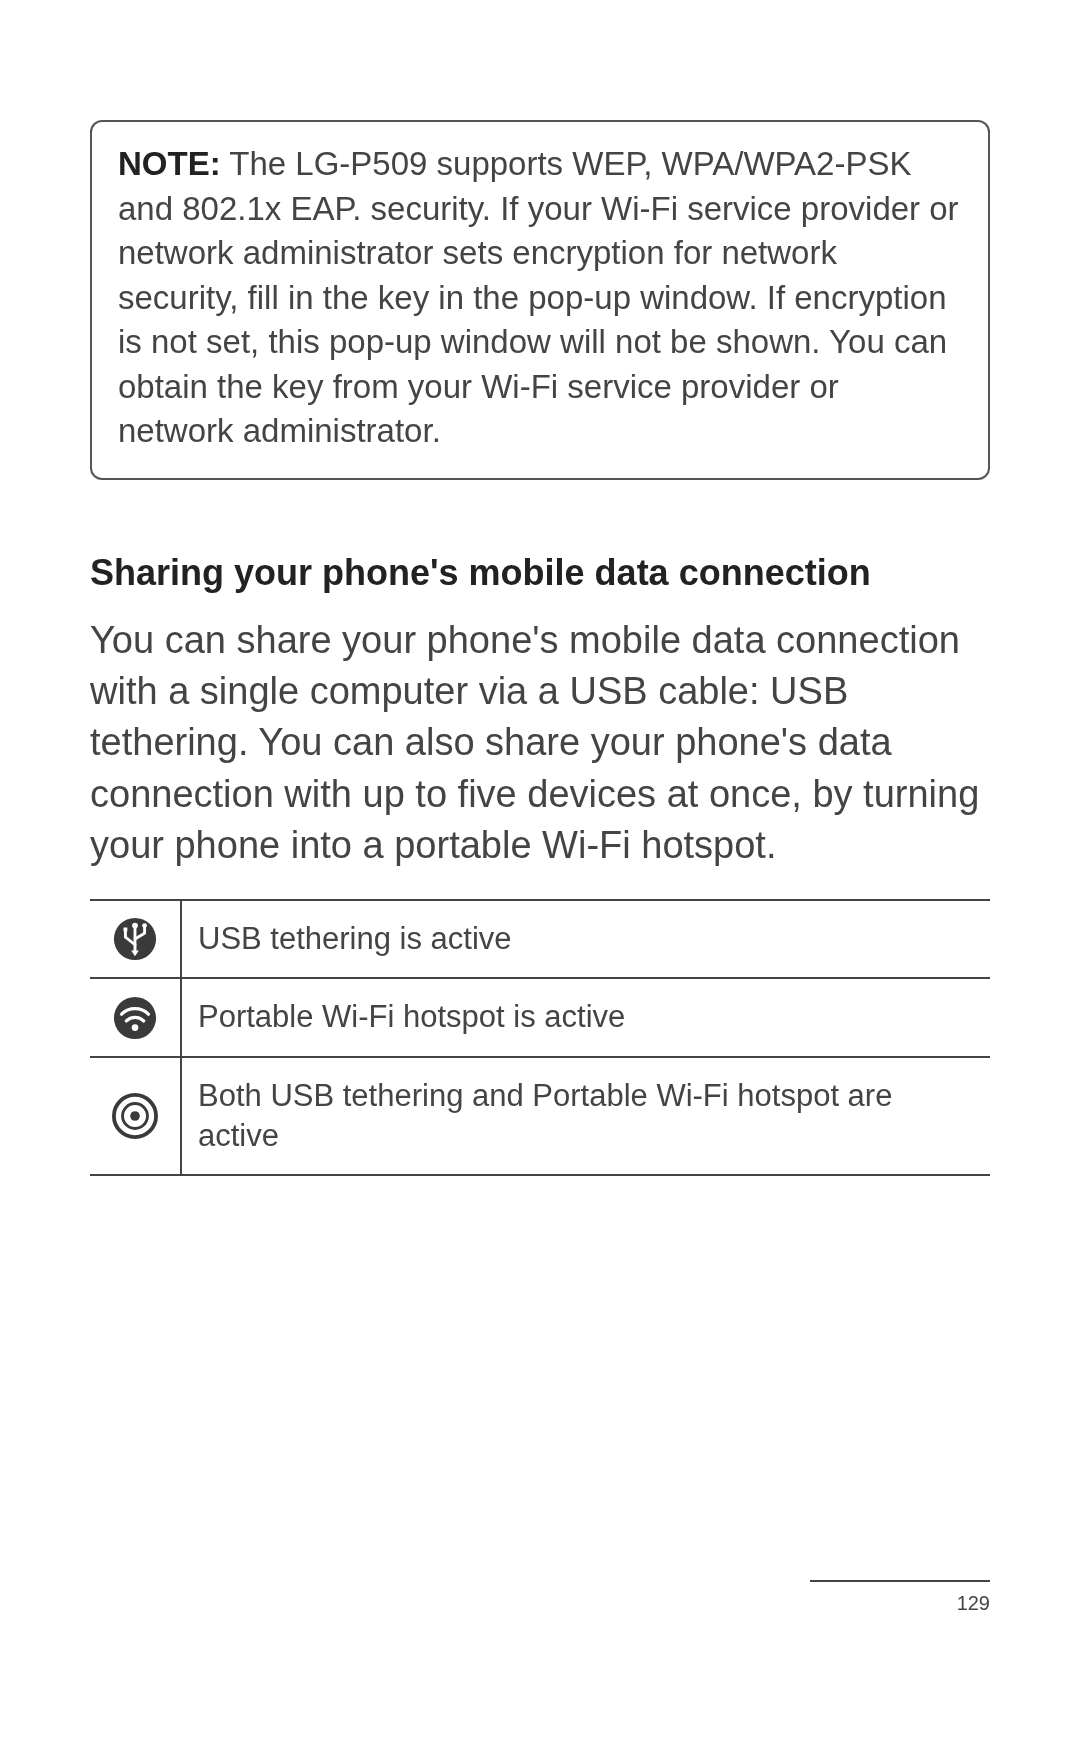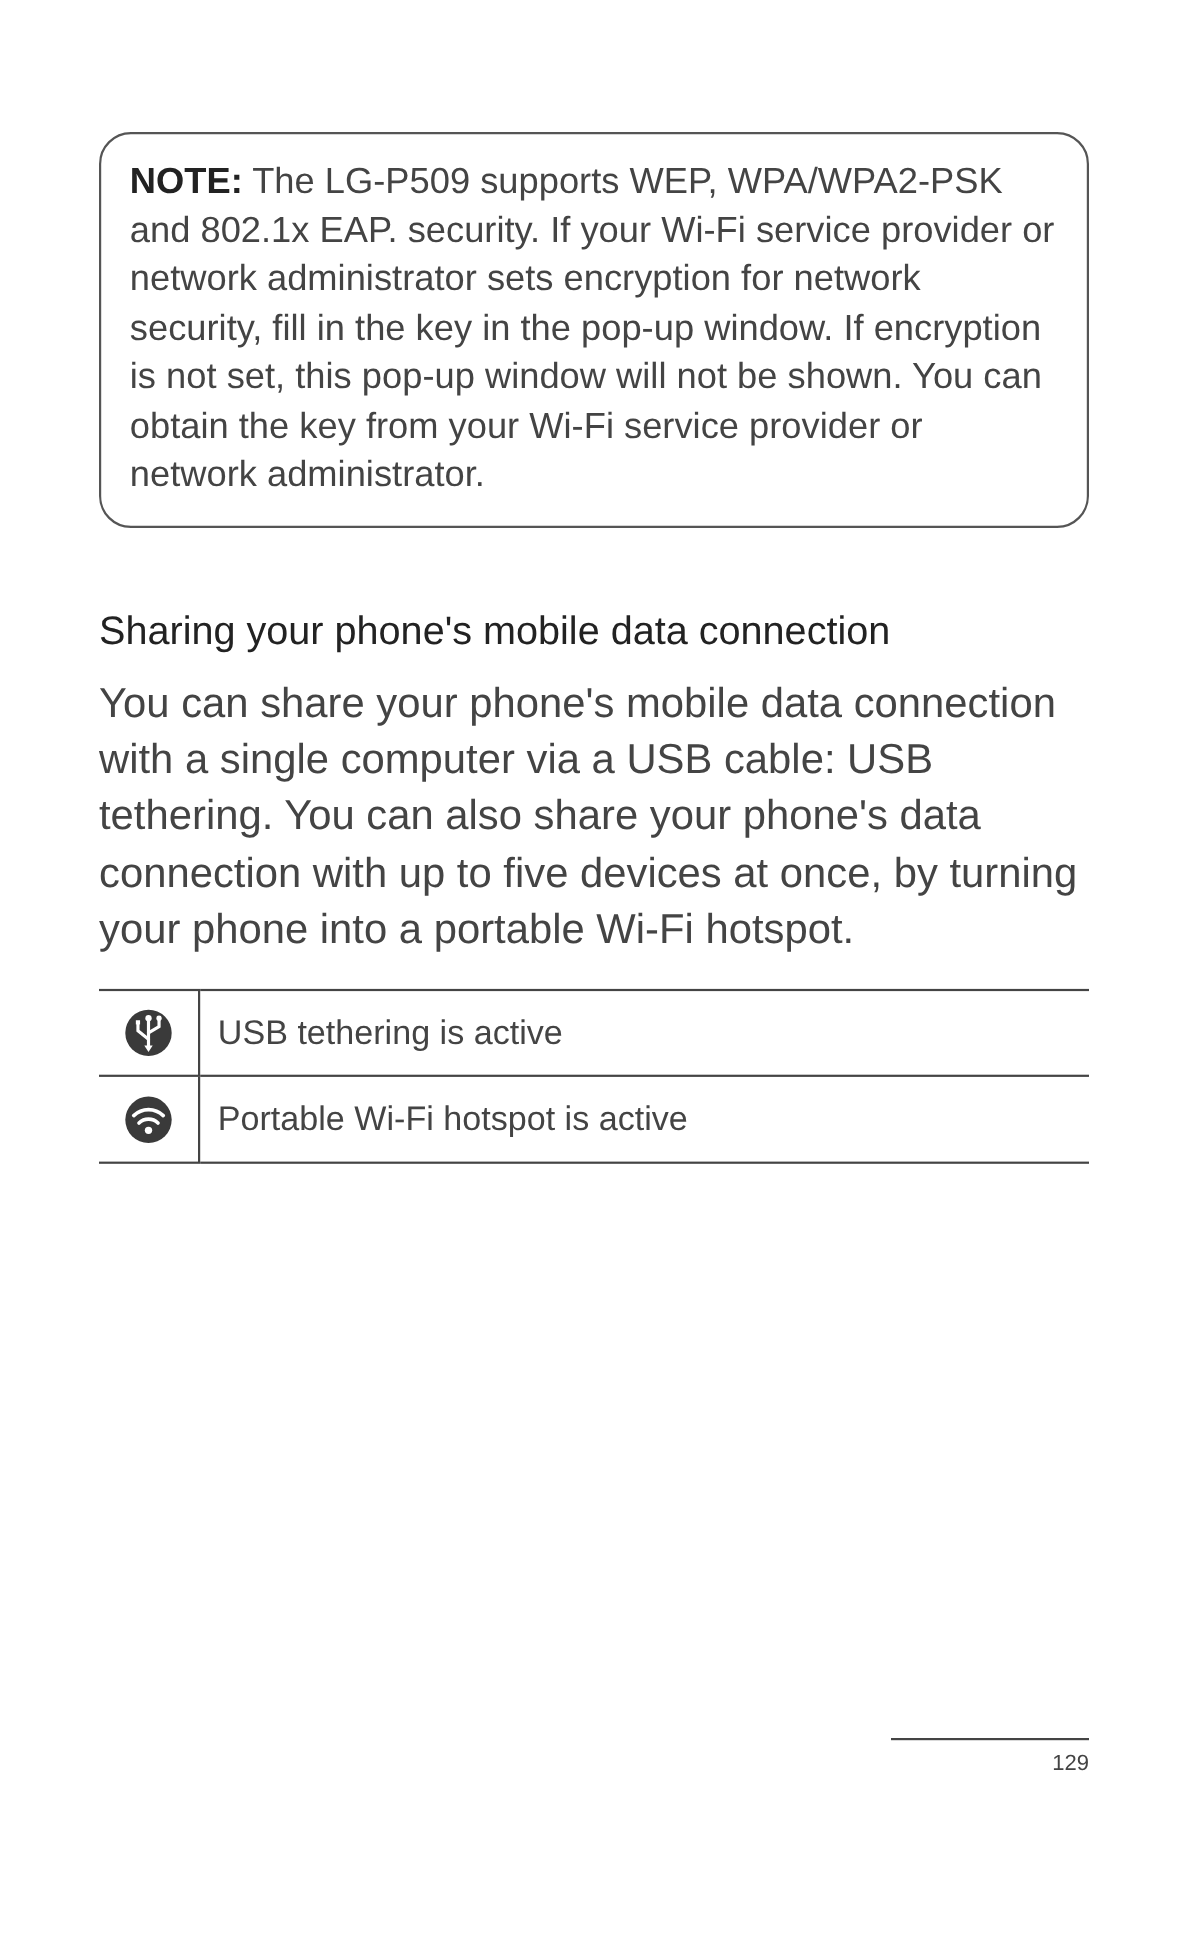--- a/index.html
+++ b/index.html
@@ -17,34 +17,34 @@
   }
   .page {
     position: absolute;
     left: 90px;
     top: 120px;
     width: 900px;
   }
 
   .note-box {
     border: 2px solid #555;
-    border-radius: 29px;
+    border-radius: 12px;
     padding: 20px 26px 24px 26px;
     font-size: 33px;
     line-height: 1.35;
     color: #444;
   }
   .note-box .label {
     font-weight: 700;
     color: #222;
   }
 
   .section-heading {
     margin-top: 70px;
-    font-weight: 400;
+    font-weight: 700;
     font-size: 36px;
     line-height: 1.3;
     color: #222;
   }
 
   .body-para {
     margin-top: 18px;
     font-size: 38px;
     line-height: 1.35;
     color: #444;
@@ -138,20 +138,30 @@
           <circle cx="24" cy="24" r="22" fill="#3a3a3a"></circle>
           <g stroke="#fff" stroke-width="3.5" stroke-linecap="round" fill="none">
             <path d="M10 20 A20 20 0 0 1 38 20"></path>
             <path d="M15 27 A13 13 0 0 1 33 27"></path>
             <circle cx="24" cy="34" r="3.5" fill="#fff" stroke="none"></circle>
           </g>
         </svg>
       </td>
       <td>Portable Wi-Fi hotspot is active</td>
     </tr>
+    <tr>
+      <td class="icon-cell">
+        <svg viewBox="0 0 48 48">
+          <circle cx="24" cy="24" r="22" fill="none" stroke="#3a3a3a" stroke-width="4"></circle>
+          <circle cx="24" cy="24" r="13" fill="none" stroke="#3a3a3a" stroke-width="3"></circle>
+          <circle cx="24" cy="24" r="5" fill="#3a3a3a"></circle>
+        </svg>
+      </td>
+      <td>Both USB tethering and Portable Wi-Fi hotspot are active</td>
+    </tr>
   </tbody>
     </table>
 
 </div>
 
 <div class="pgnum-wrap">
   <div class="rule"></div>
   <div class="num">129</div>
 </div>
 

